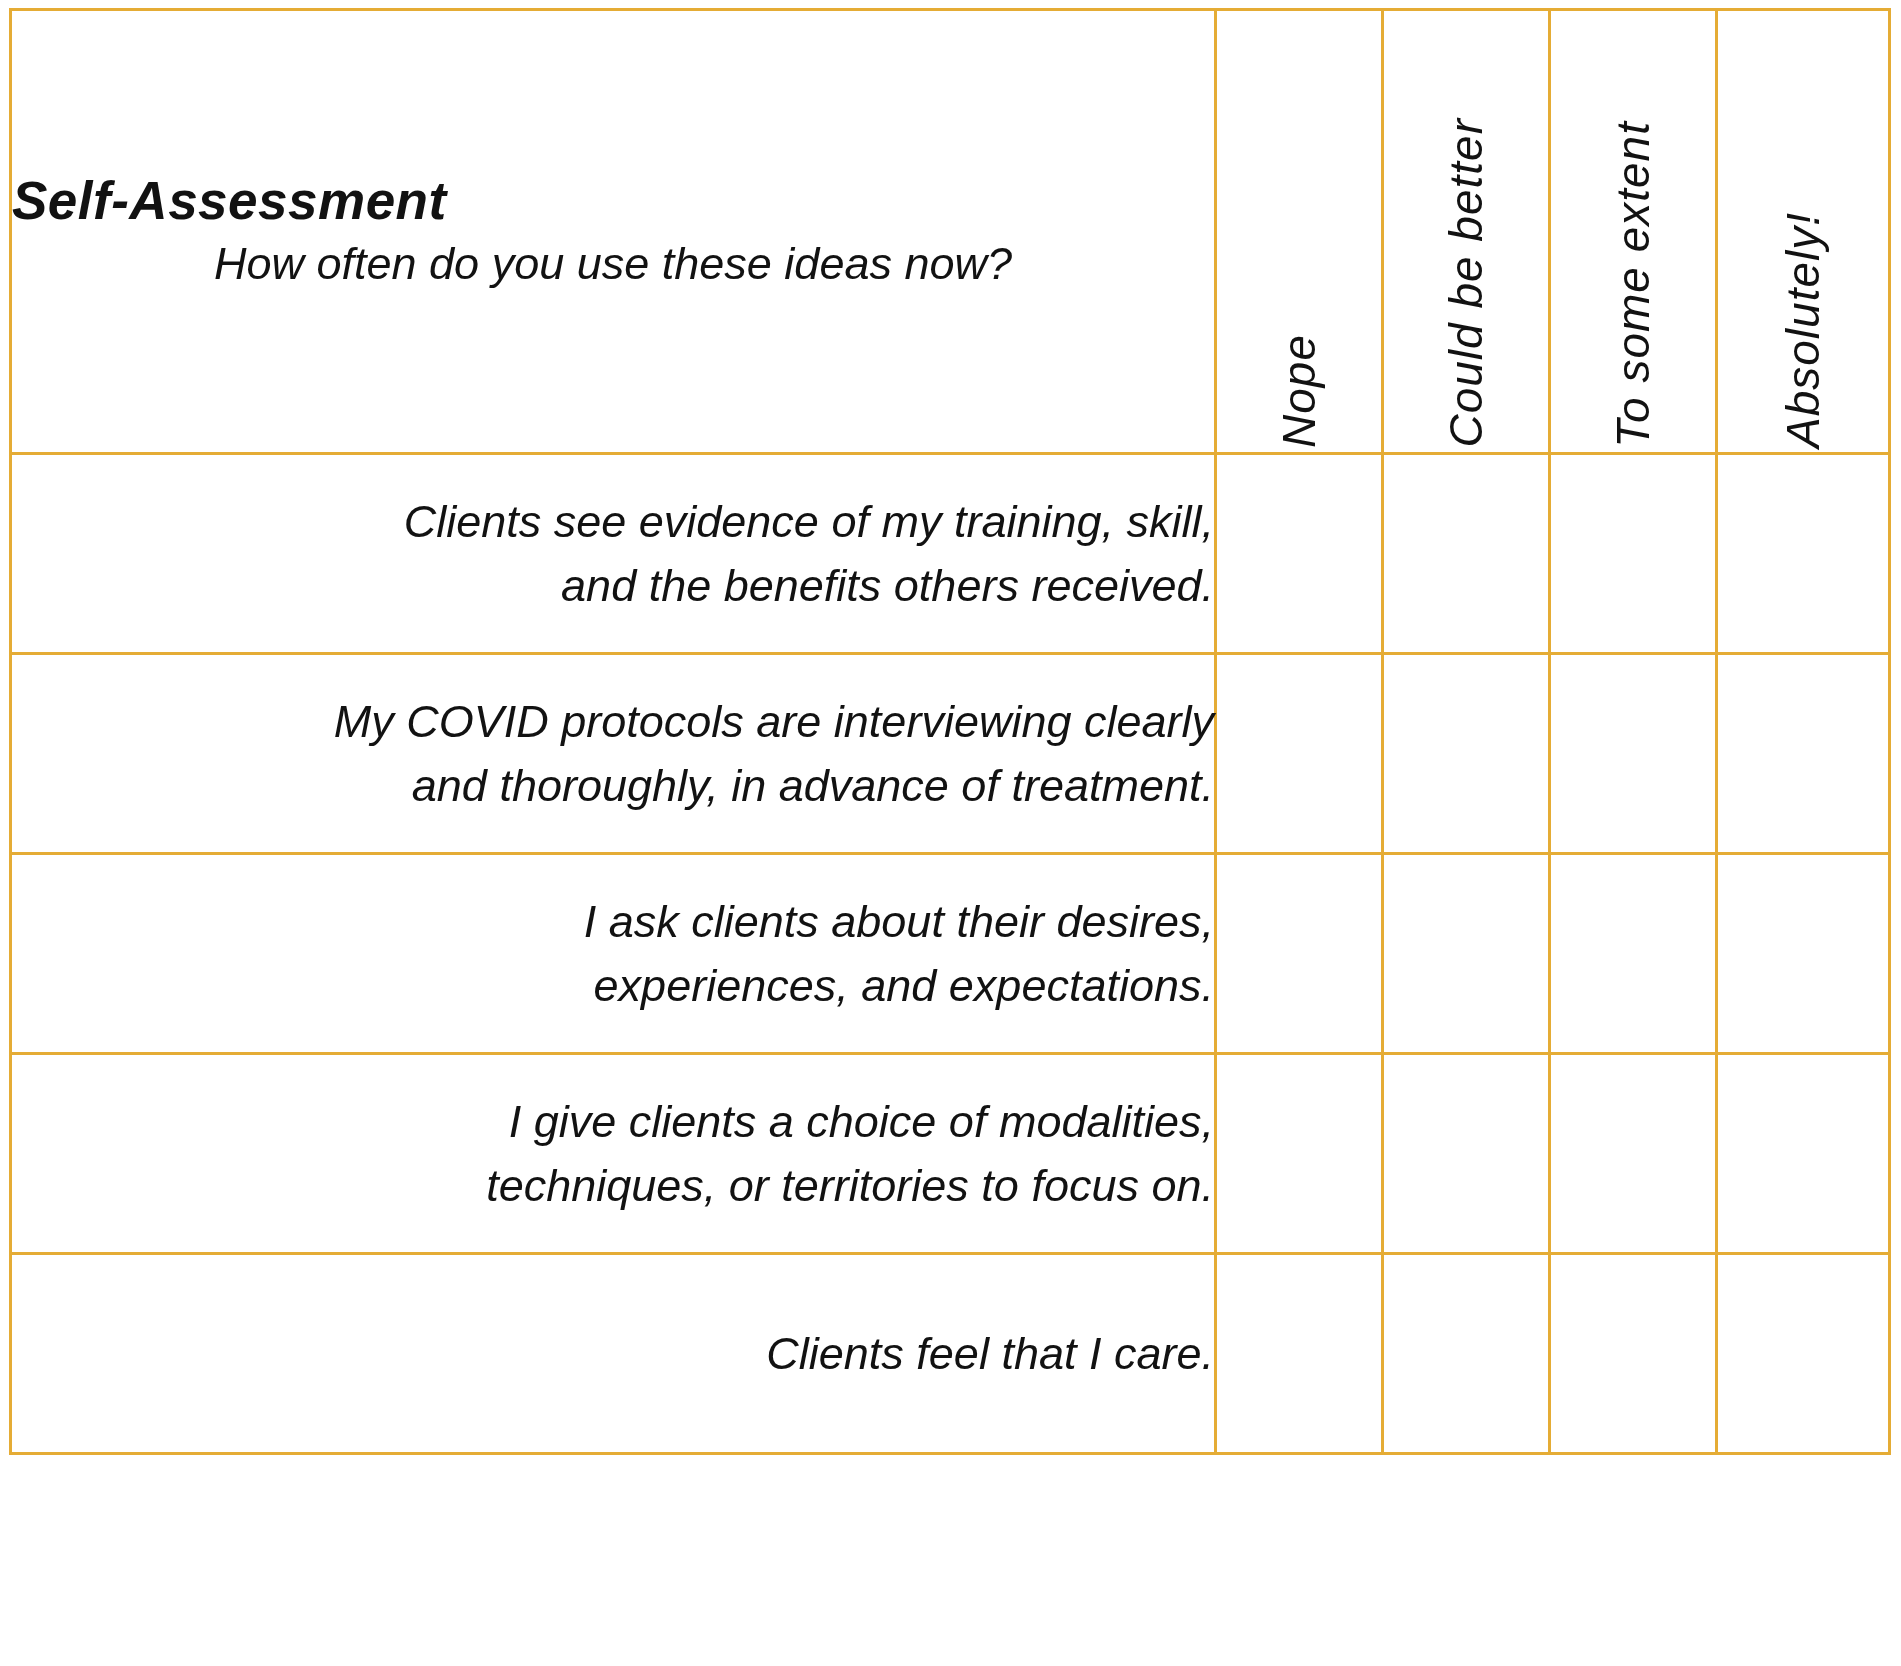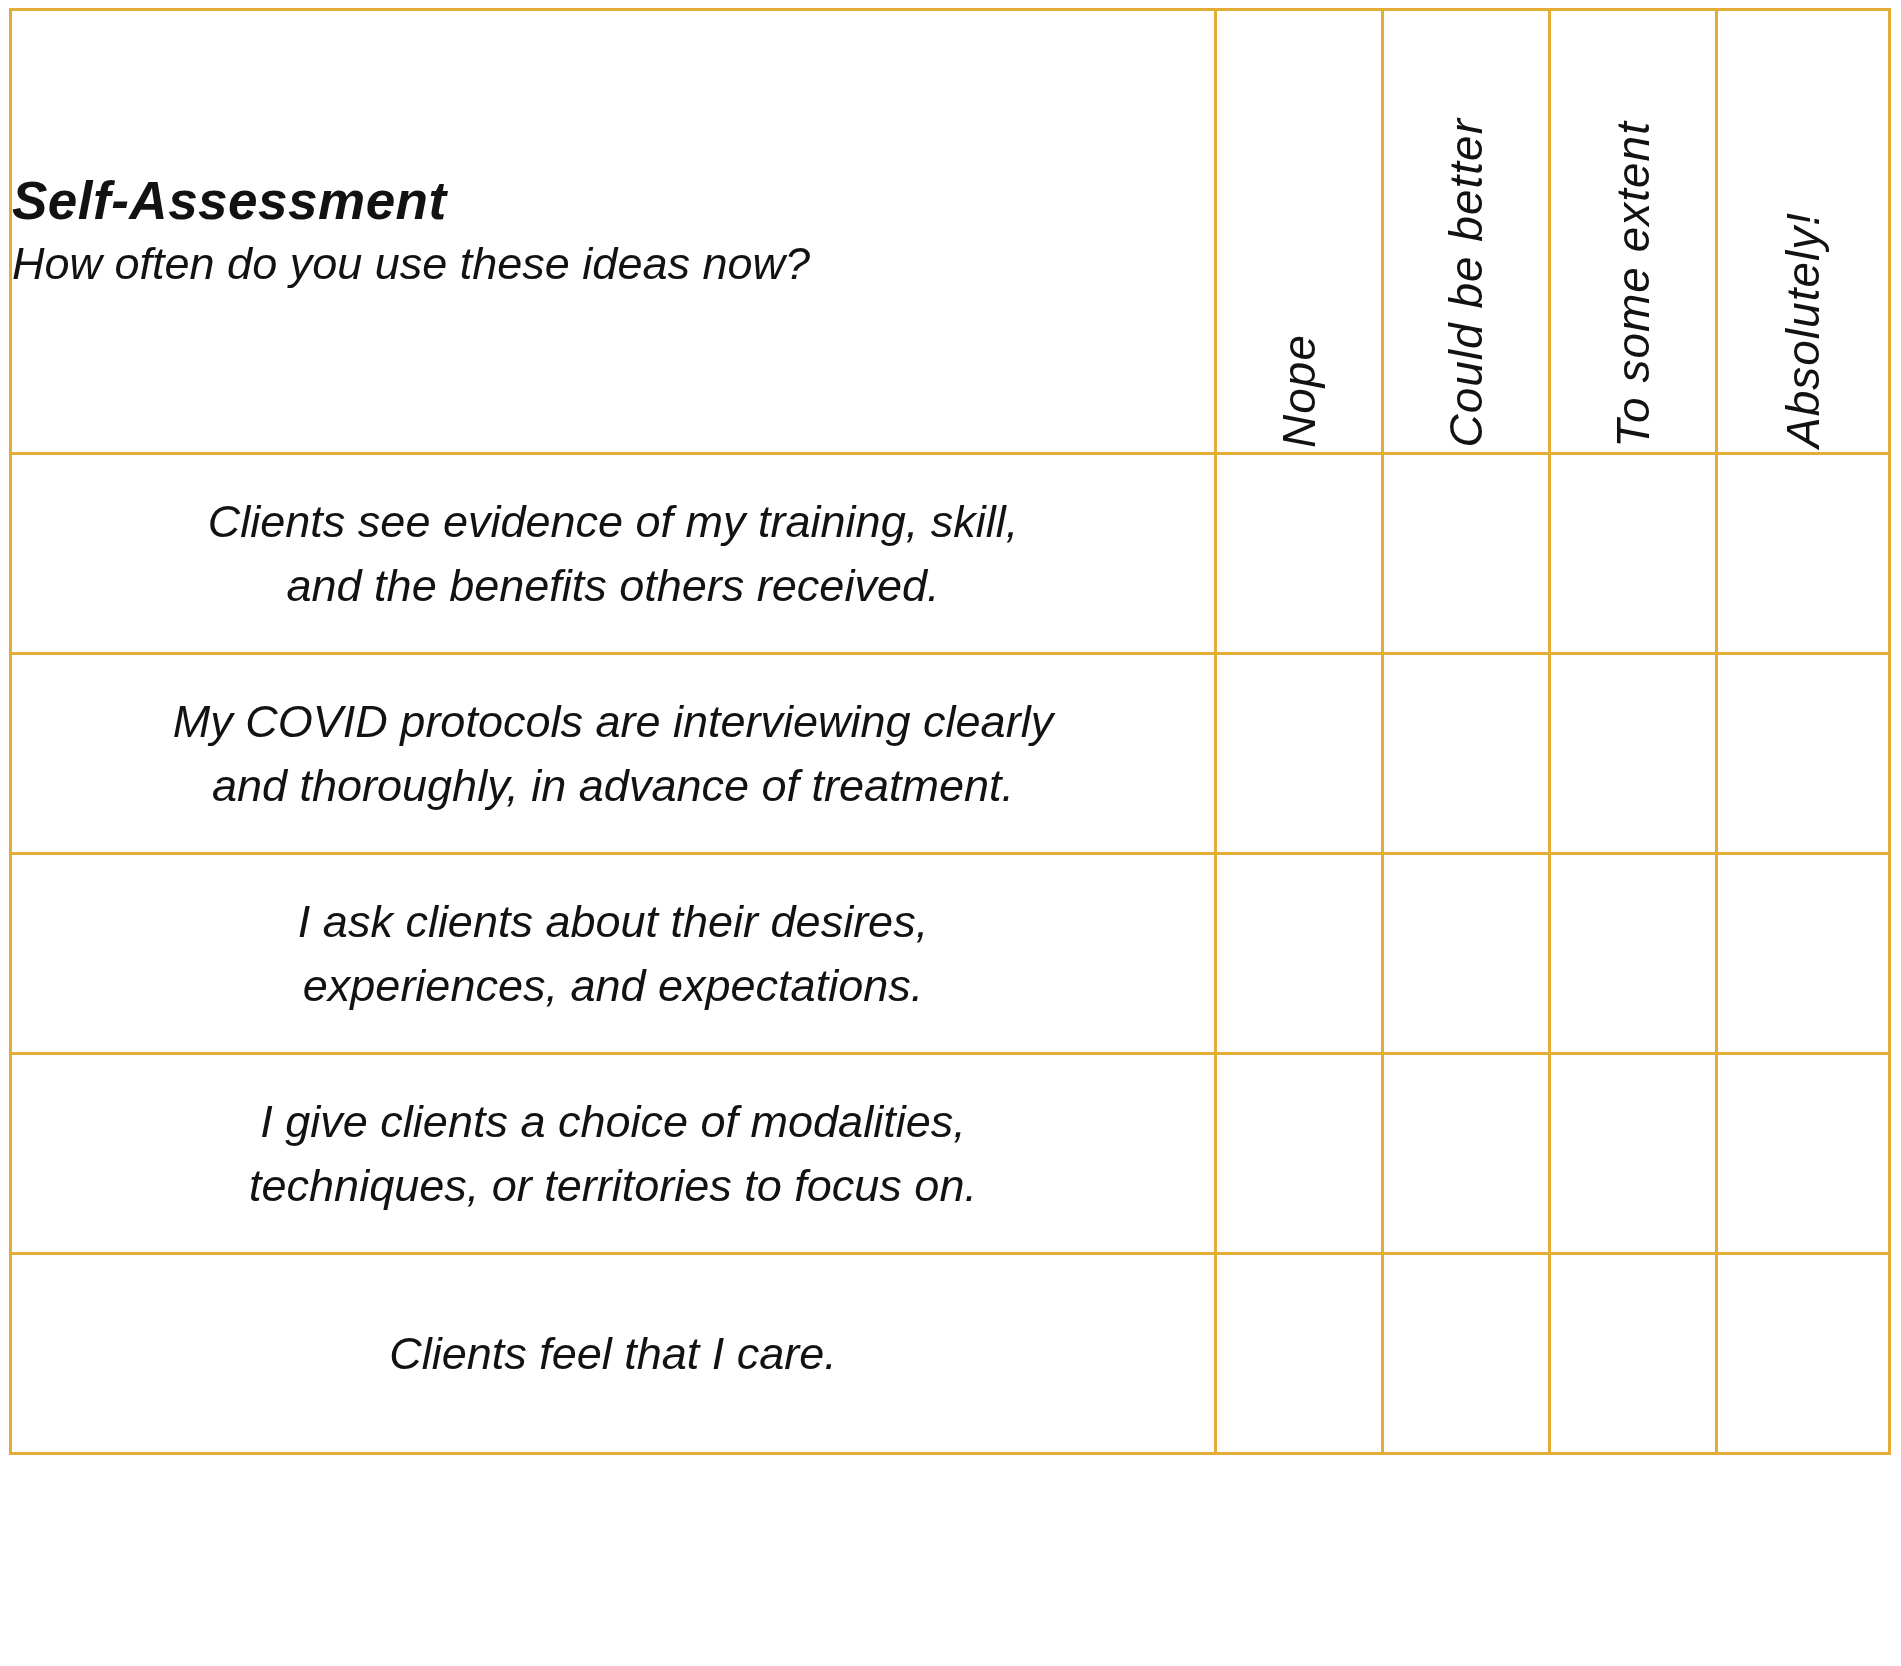--- a/index.html
+++ b/index.html
@@ -42,20 +42,21 @@
     font-weight:bold;
     line-height:1.25;
     letter-spacing:0.5px;
     color:var(--ink);
   }
   .intro-subtitle{
     font-size:45px;
     font-weight:normal;
     line-height:1.35;
     color:var(--ink);
+    text-align:center;
   }
   th.rating-header{
     vertical-align:bottom;
     text-align:center;
     padding-bottom:28px;
     font-weight:normal;
   }
   .vertical-label{
     display:inline-block;
     writing-mode:vertical-rl;
@@ -63,21 +64,21 @@
     font-size:46px;
     line-height:1;
     letter-spacing:1px;
     color:var(--ink);
     white-space:nowrap;
   }
   
   tr.question-row{height:200px;}
   td.question-cell{
     vertical-align:middle;
-    text-align:center;
+    text-align:right;
     padding-left:24px;
     padding-right:16px;
     font-size:45px;
     line-height:1.42;
     white-space:pre-line;
     color:var(--ink);
   }
   td.rating-cell{background:var(--bg);}
 </style>
 </head>

